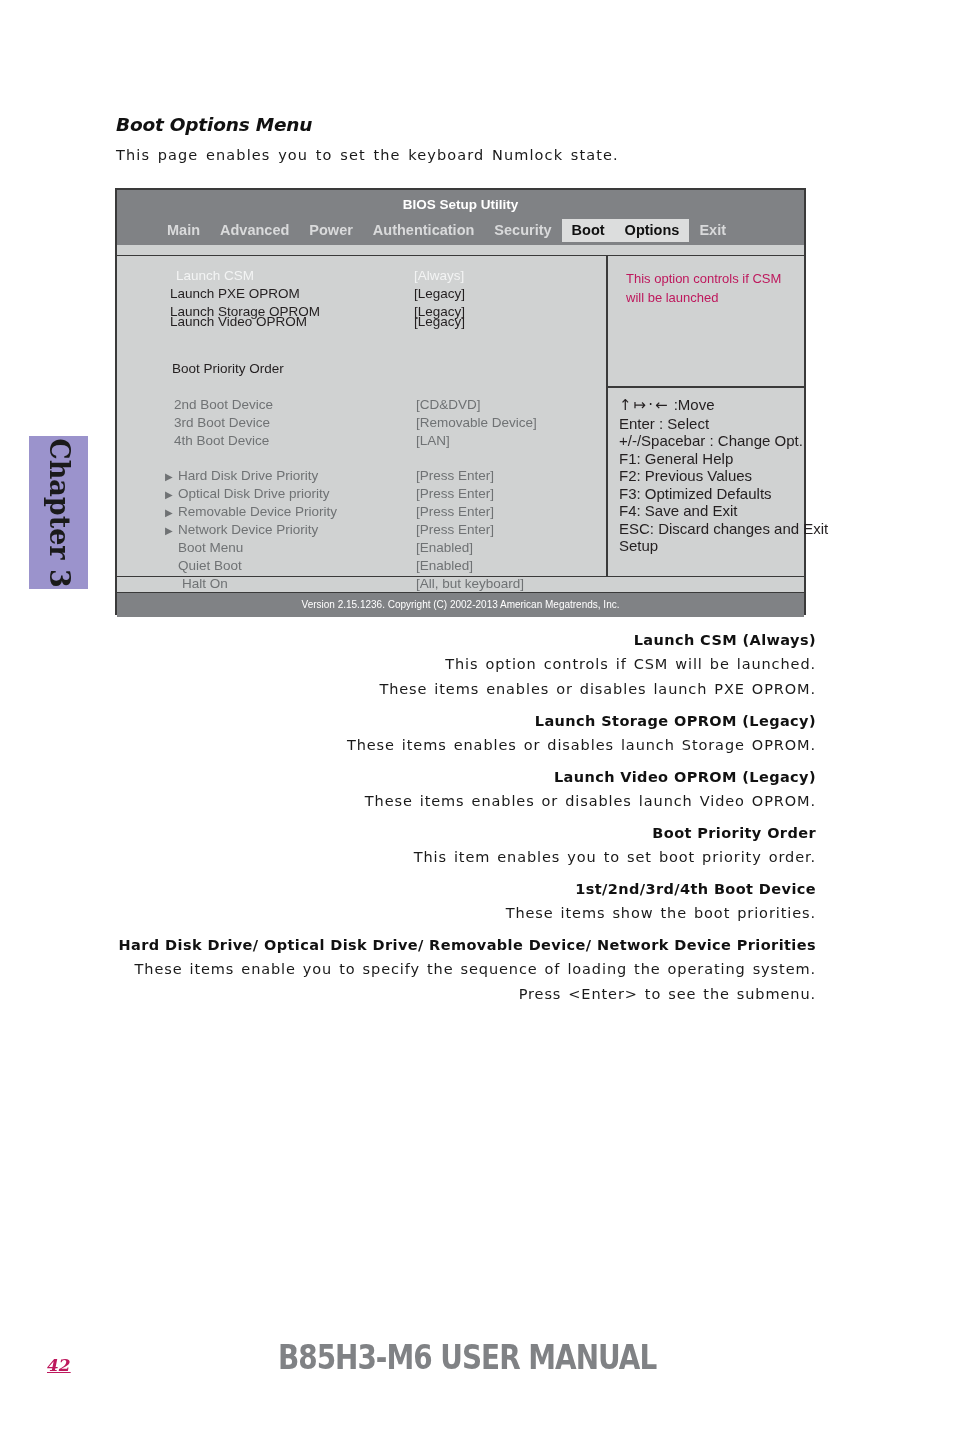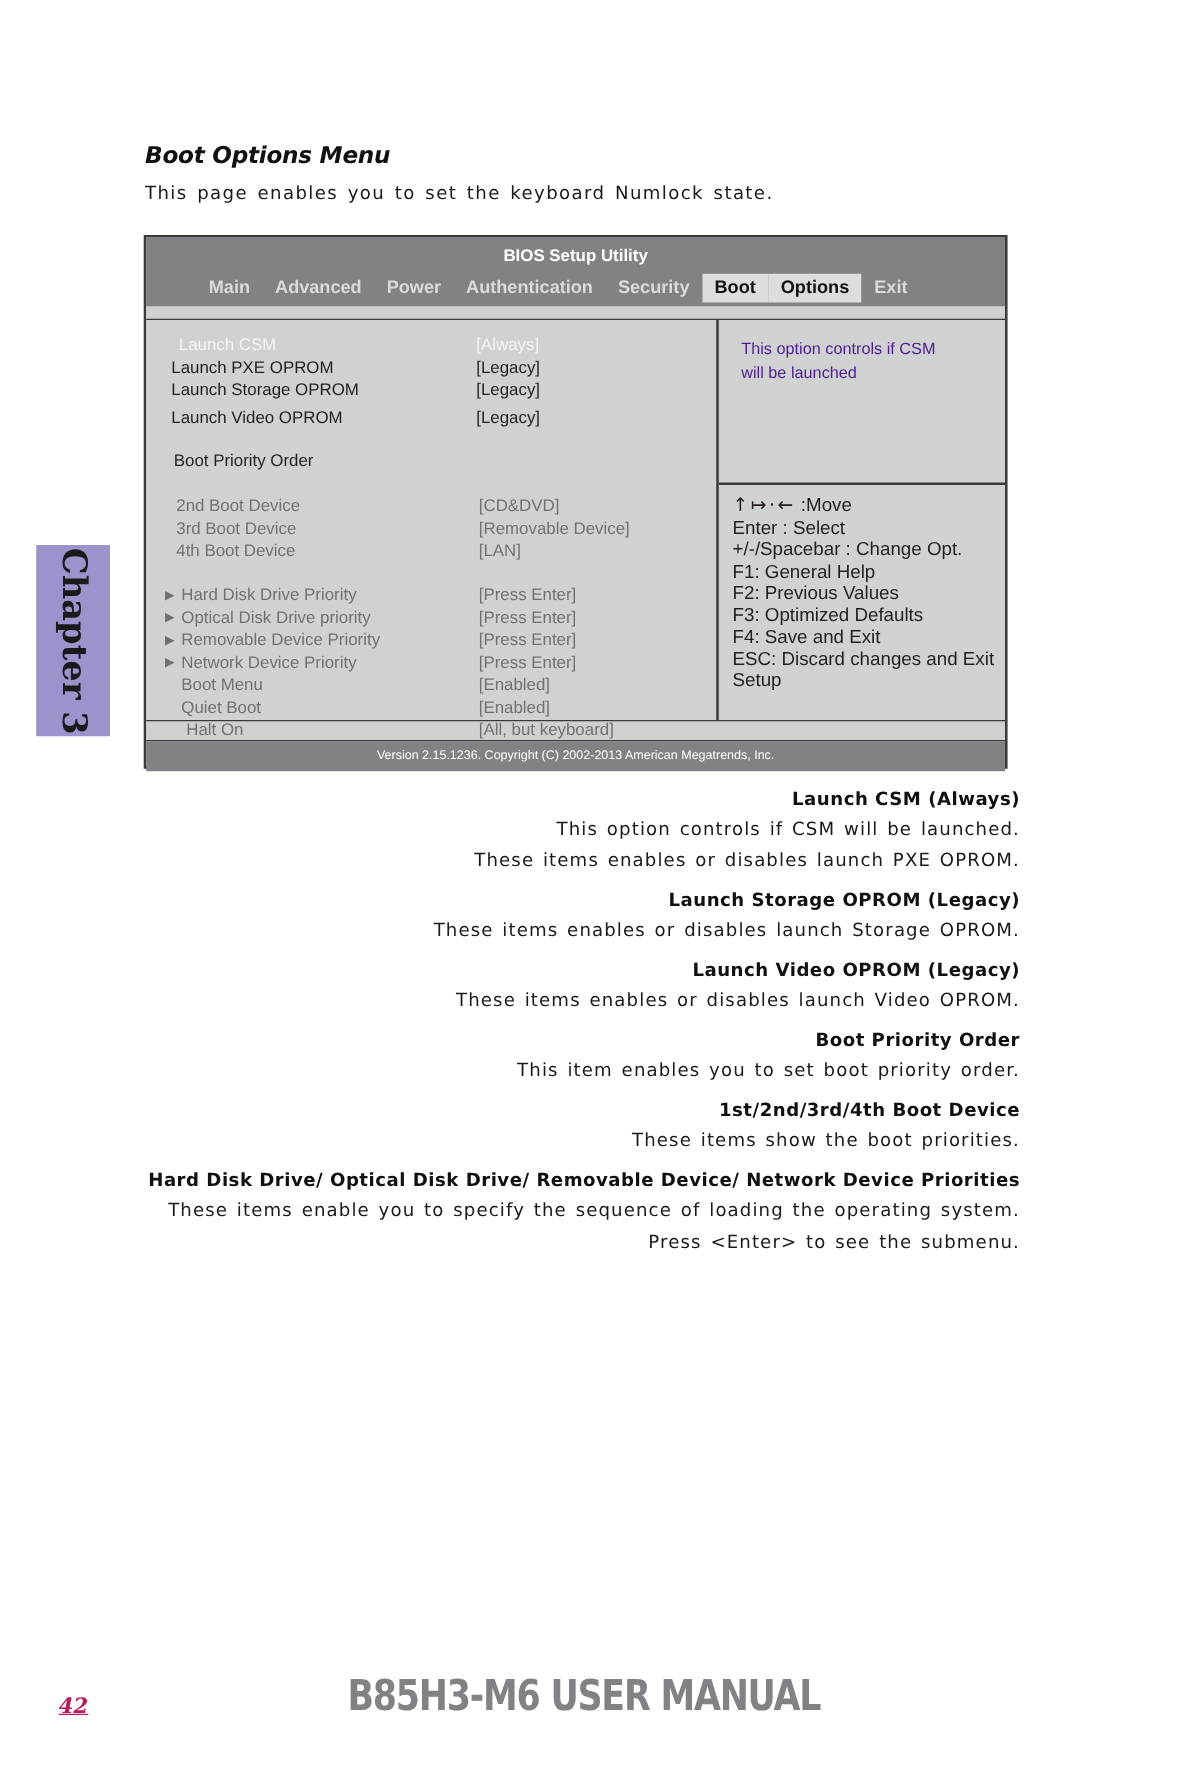--- a/index.html
+++ b/index.html
@@ -109,20 +109,21 @@
     height: 10px;
     background: #cfd1d1;
     border-bottom: 1px solid #3a3a3a;
   }
 
   #bios-body {
     position: relative;
     height: 320px;
     background: #d0d2d2;
     display: flex;
+    padding-left: 33px;
   }
   #bios-left {
     position: relative;
     width: 458px;
     border-right: 2px solid #3a3a3a;
     box-sizing: border-box;
   }
   #bios-right {
     position: relative;
     flex: 1;
@@ -153,21 +154,21 @@
     line-height: 18px;
   }
   .opt-row.heading .lbl { color: #231f20; }
 
   #help-text {
     position: absolute;
     left: 18px;
     top: 14px;
     right: 10px;
     font-size: 13px;
-    color: #4c1d95;
+    color: #be185d;
     line-height: 18.5px;
   }
   #help-divider {
     position: absolute;
     left: 0;
     right: 0;
     top: 130px;
     border-top: 2px solid #3a3a3a;
   }
   #keys-list {
@@ -287,21 +288,21 @@
         <span class="val" style="left:264px">[Always]</span>
       </div>
       <div class="opt-row dark" style="top:30px">
         <span class="lbl" style="left:20px">Launch PXE OPROM</span>
         <span class="val" style="left:264px">[Legacy]</span>
       </div>
       <div class="opt-row dark" style="top:48px">
         <span class="lbl" style="left:20px">Launch Storage OPROM</span>
         <span class="val" style="left:264px">[Legacy]</span>
       </div>
-      <div class="opt-row dark" style="top:70px">
+      <div class="opt-row dark" style="top:58px">
         <span class="lbl" style="left:20px">Launch Video OPROM</span>
         <span class="val" style="left:264px">[Legacy]</span>
       </div>
 
       <div class="opt-row heading" style="top:105px">
         <span class="lbl" style="left:22px">Boot Priority Order</span>
       </div>
 
       <div class="opt-row dim" style="top:141px">
         <span class="lbl" style="left:24px">2nd Boot Device</span>

